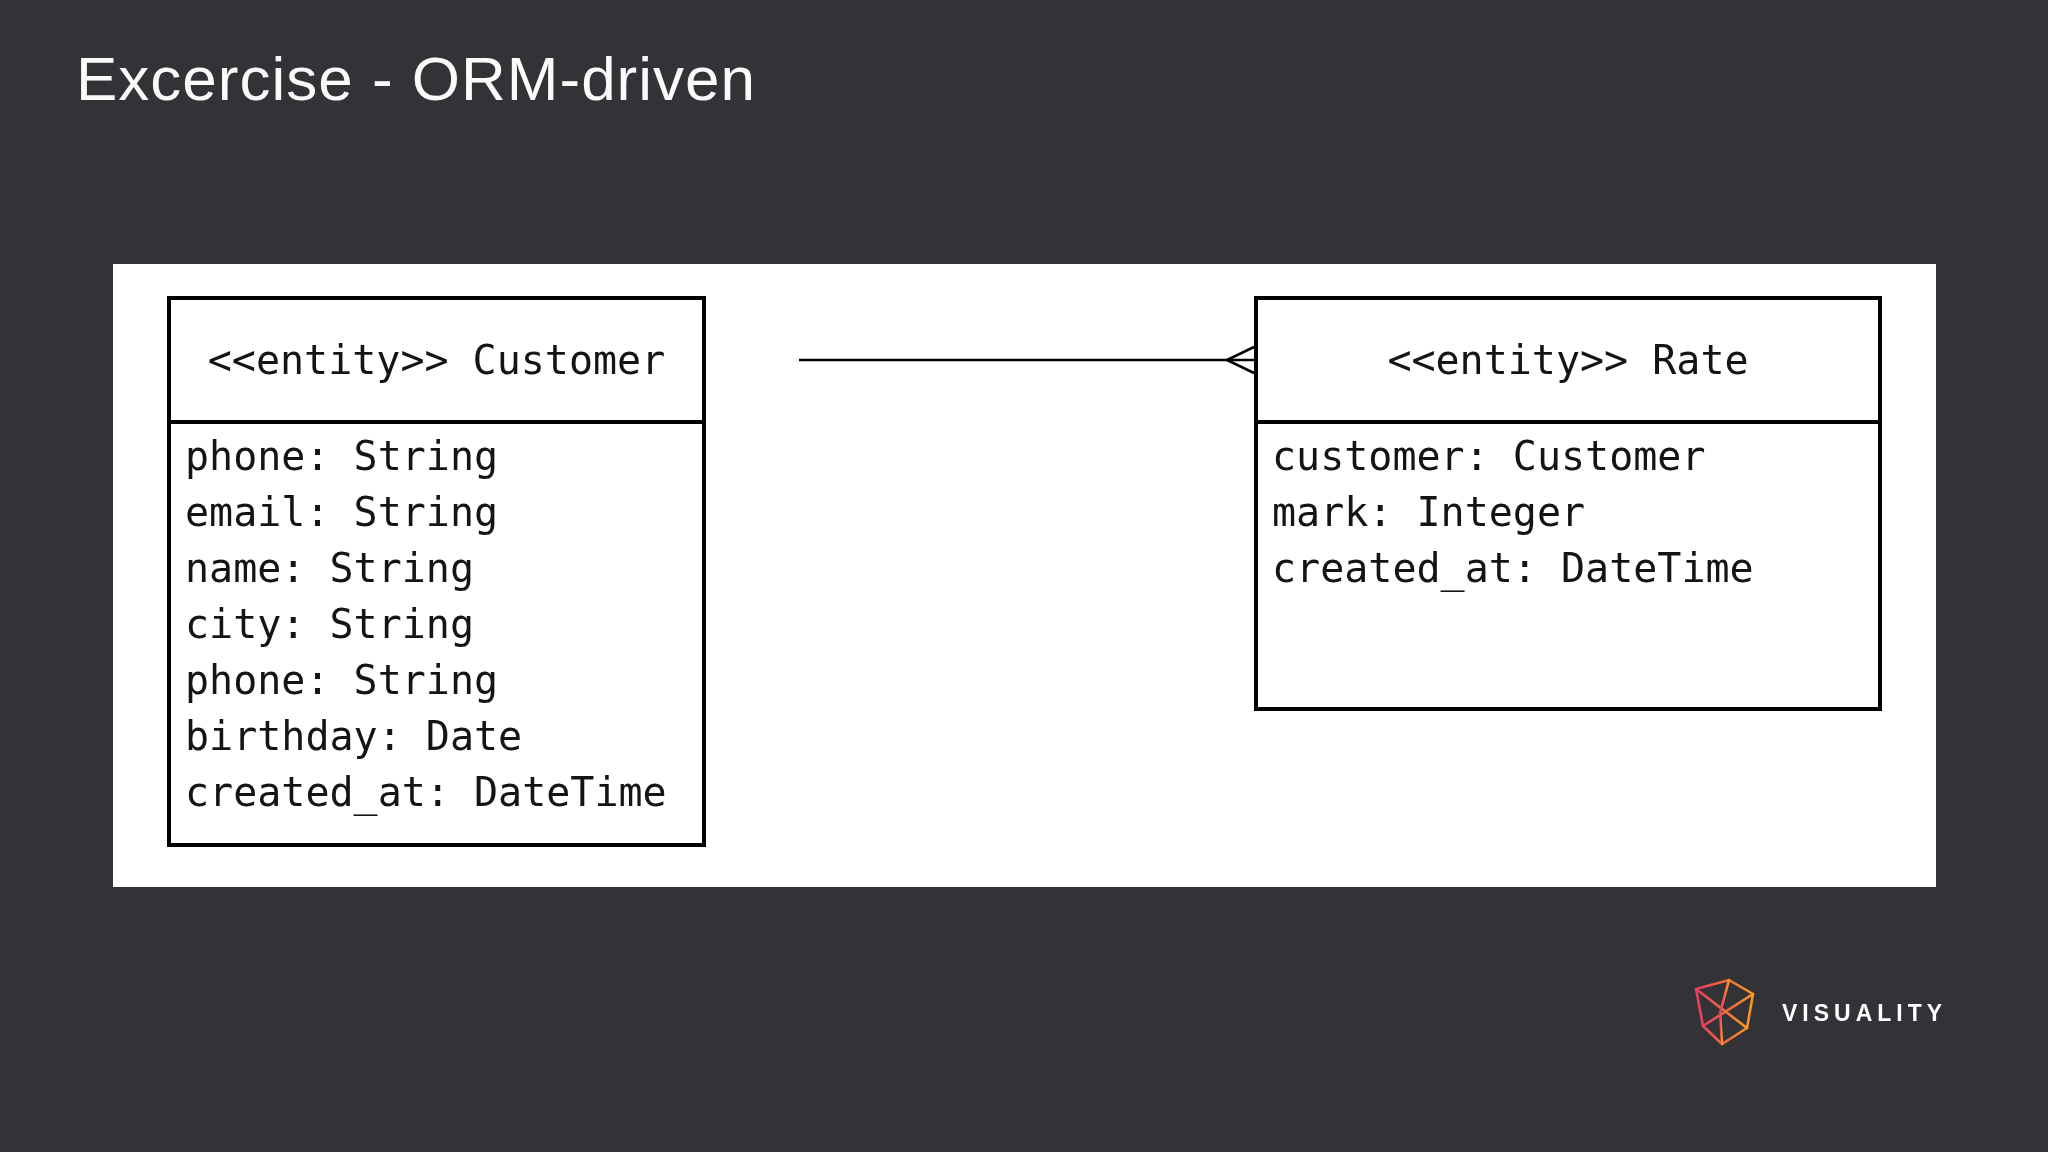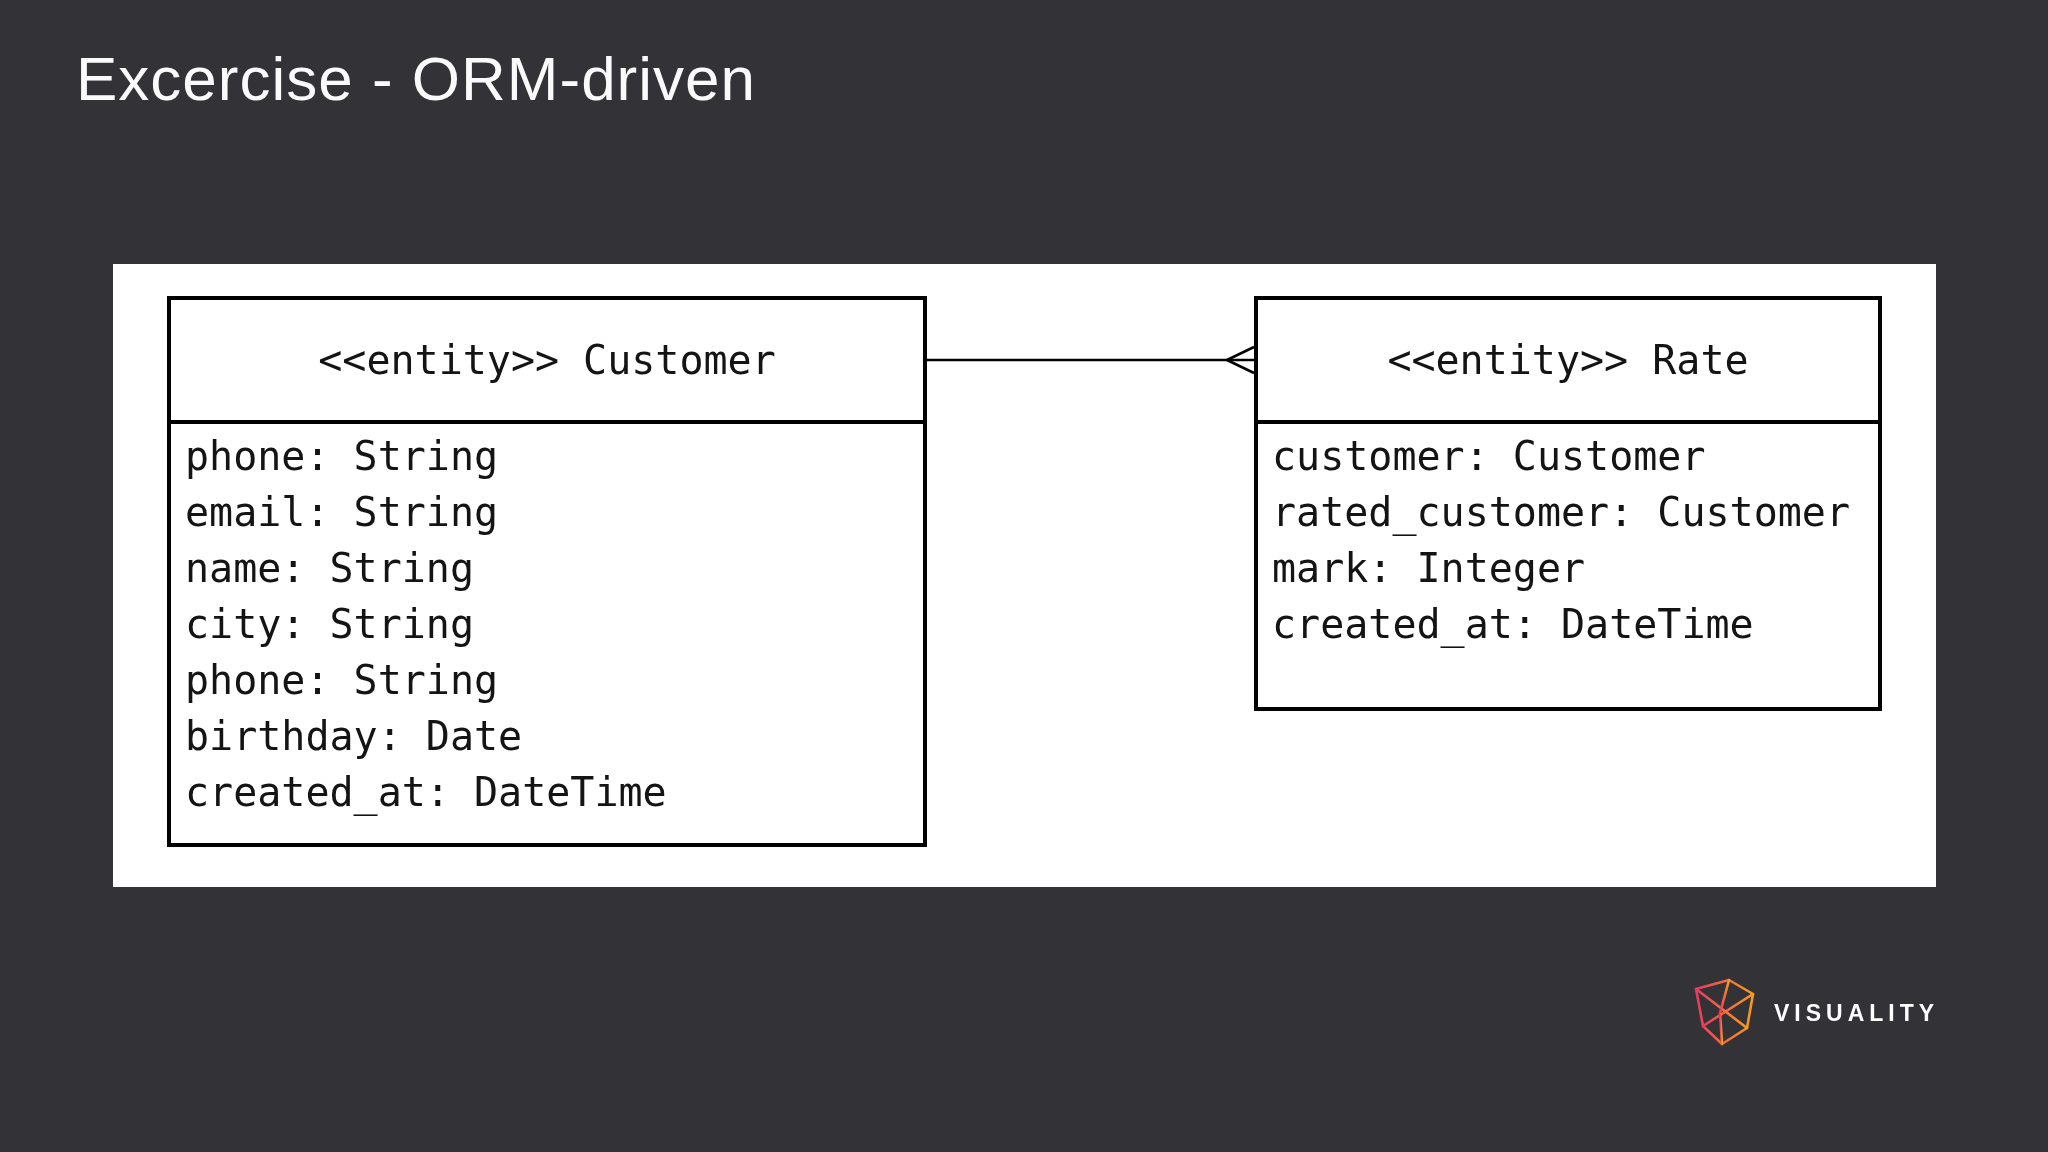--- a/index.html
+++ b/index.html
@@ -40,21 +40,21 @@
   .entity-box {
     position: absolute;
     background: #ffffff;
     border: 4px solid #000000;
     font-family: "DejaVu Sans Mono", "Liberation Mono", monospace;
     color: #141414;
   }
   .entity-box.customer {
     left: 54px;
     top: 32px;
-    width: 760px;
+    width: 539px;
     height: 551px;
   }
   .entity-box.rate {
     left: 1141px;
     top: 32px;
     width: 628px;
     height: 415px;
   }
   .entity-header {
     height: 124px;
@@ -80,21 +80,21 @@
     width: 1823px;
     height: 623px;
     pointer-events: none;
   }
   .logo {
     position: absolute;
     left: 1690px;
     top: 976px;
     display: flex;
     align-items: center;
-    gap: 16px;
+    gap: 24px;
   }
   .logo-mark-svg { display: block; }
   .logo-text {
     color: #ffffff;
     font-size: 23px;
     font-weight: bold;
     letter-spacing: 5px;
     white-space: nowrap;
     padding-top: 4px;
   }
@@ -126,21 +126,20 @@
           <div class="attr-row">phone: String</div>
           <div class="attr-row">birthday: Date</div>
           <div class="attr-row">created_at: DateTime</div>
         </div>
     </div>
 
     <div class="entity-box rate">
       <div class="entity-header">&lt;&lt;entity&gt;&gt; Rate</div>
       <div class="entity-attrs">
           <div class="attr-row">customer: Customer</div>
-          <div class="attr-row">rated_customer: Customer</div>
           <div class="attr-row">mark: Integer</div>
           <div class="attr-row">created_at: DateTime</div>
         </div>
     </div>
 
   </div>
 
   <div class="logo">
     <svg class="logo-mark-svg" width="68" height="70" viewBox="0 0 66 70" xmlns="http://www.w3.org/2000/svg">
       <defs>

